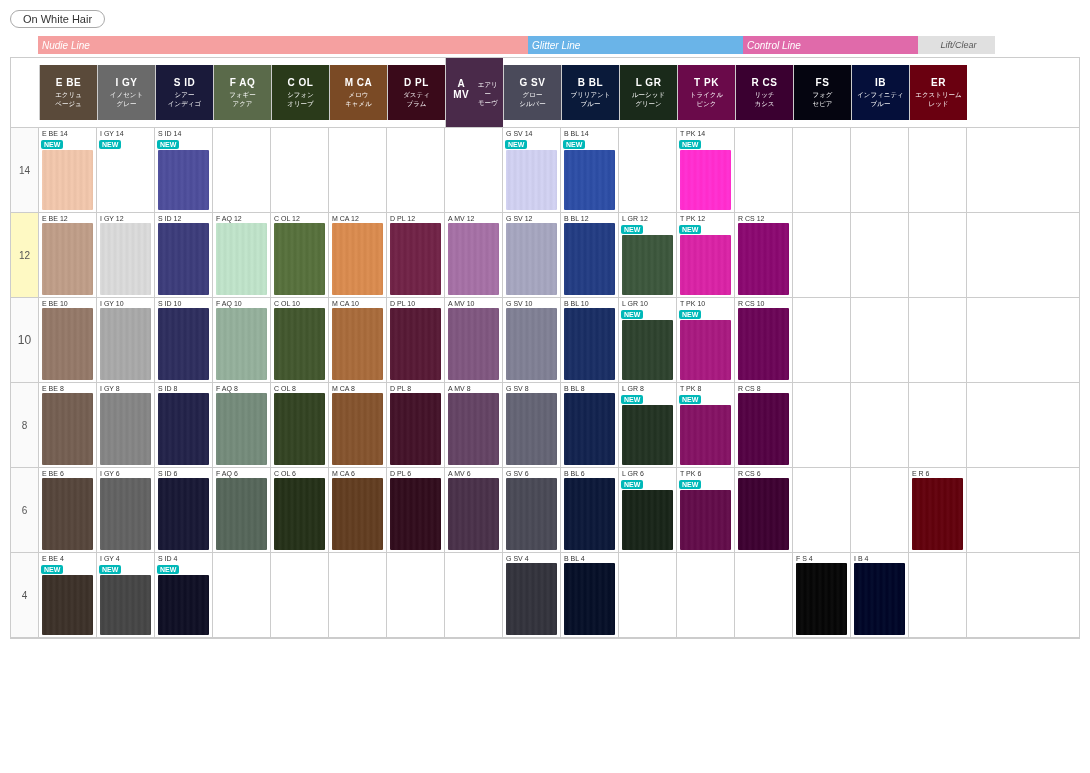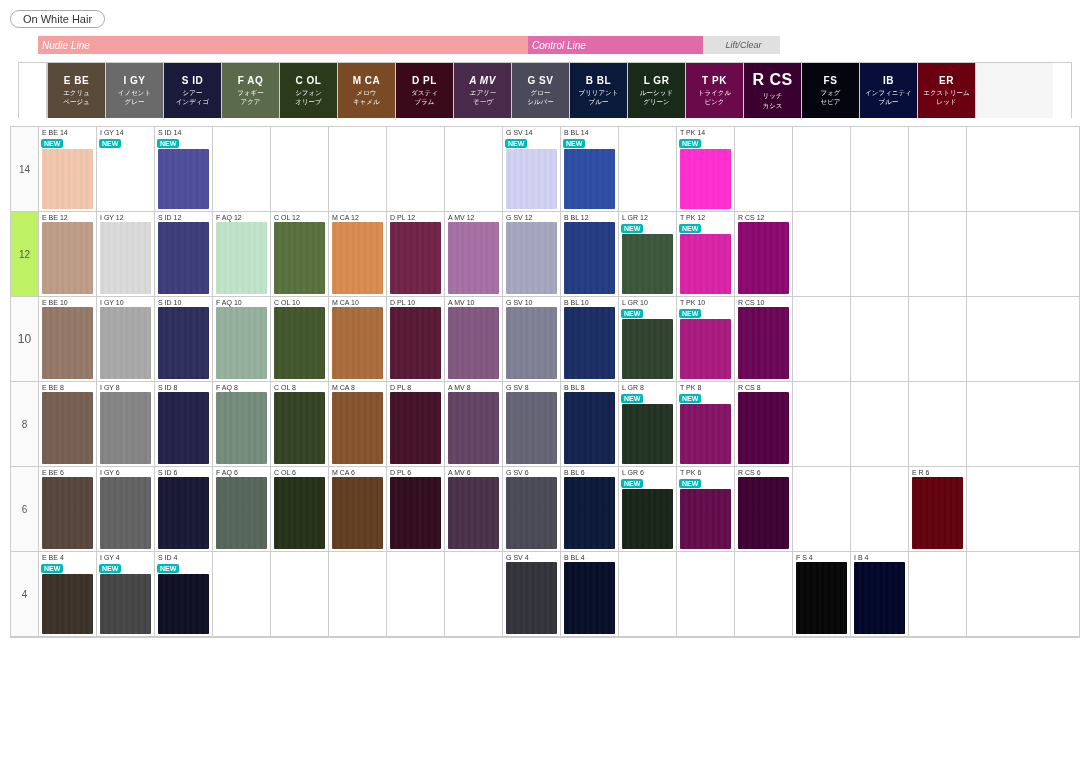--- a/index.html
+++ b/index.html
@@ -39,30 +39,33 @@
   
   <div class="top-badge">
     <span>On White Hair</span>
   </div>
 
   
   <div style="display:flex; margin-left:28px; margin-bottom:3px;">
     <div class="line-label nudie-label" style="width:464px;">
       <span>Nudie Line</span>
     </div>
+    <div class="line-label glitter-label" style="width:177px;">
+      <span>Glitter Line</span>
+    </div>
     <div class="line-label control-label" style="width:176px;text-align:center;">
       <span>Control Line</span>
     </div>
     <div class="line-label" style="width:77px; background:#e0e0e0; color:#555; font-size:9px; justify-content:center;">
       <span>Lift/Clear</span>
     </div>
   </div>
 
   
-  <div id="color-headers" style="display:flex; border:1px solid #ccc; border-bottom:none; margin:8px;">
+  <div id="color-headers" style="display:flex; border:1px solid #ccc; border-bottom:none; margin:0;align-items:center;">
     <div style="flex:0 0 28px; border-right:1px solid #ccc;"></div>
 
   <div style="flex: 0 0 58px; border-left: 1px solid rgb(204, 204, 204); background: rgb(90, 74, 58); color: rgb(255, 255, 255); padding: 3px 2px; text-align: center; min-height: 55px; display: flex; flex-direction: column; justify-content: center;">
         <div style="font-size:10px;font-weight:bold;letter-spacing:0.5px;">E BE</div>
         <div style="font-size:6.5px;margin-top:2px;line-height:1.4;">エクリュ<br>ベージュ</div>
       </div>
       <div style="flex: 0 0 58px; border-left: 1px solid rgb(204, 204, 204); background: rgb(106, 106, 106); color: rgb(255, 255, 255); padding: 3px 2px; text-align: center; min-height: 55px; display: flex; flex-direction: column; justify-content: center;">
         <div style="font-size:10px;font-weight:bold;letter-spacing:0.5px;">I GY</div>
         <div style="font-size:6.5px;margin-top:2px;line-height:1.4;">イノセント<br>グレー</div>
       </div>
@@ -79,42 +82,42 @@
         <div style="font-size:6.5px;margin-top:2px;line-height:1.4;">シフォン<br>オリーブ</div>
       </div>
       <div style="flex: 0 0 58px; border-left: 1px solid rgb(204, 204, 204); background: rgb(122, 74, 37); color: rgb(255, 255, 255); padding: 3px 2px; text-align: center; min-height: 55px; display: flex; flex-direction: column; justify-content: center;">
         <div style="font-size:10px;font-weight:bold;letter-spacing:0.5px;">M CA</div>
         <div style="font-size:6.5px;margin-top:2px;line-height:1.4;">メロウ<br>キャメル</div>
       </div>
       <div style="flex: 0 0 58px; border-left: 1px solid rgb(204, 204, 204); background: rgb(58, 10, 26); color: rgb(255, 255, 255); padding: 3px 2px; text-align: center; min-height: 55px; display: flex; flex-direction: column; justify-content: center;">
         <div style="font-size:10px;font-weight:bold;letter-spacing:0.5px;">D PL</div>
         <div style="font-size:6.5px;margin-top:2px;line-height:1.4;">ダスティ<br>プラム</div>
       </div>
-      <div style="flex: 0 0 58px; border-left: 1px solid rgb(204, 204, 204); background: rgb(74, 42, 74); color: rgb(255, 255, 255); padding: 3px 2px; text-align: center; min-height: 55px; display: flex; flex-direction: column; justify-content: center; font-style: italic;">
+      <div style="flex: 0 0 58px; border-left: 1px solid rgb(204, 204, 204); background: rgb(74, 42, 74); color: rgb(255, 255, 255); padding: 20px 2px; text-align: center; min-height: 55px; display: flex; flex-direction: row; justify-content: center;">
         <div style="font-size:10px;font-weight:bold;letter-spacing:0.5px;">A MV</div>
         <div style="font-size:6.5px;margin-top:2px;line-height:1.4;">エアリー<br>モーヴ</div>
       </div>
       <div style="flex: 0 0 58px; border-left: 1px solid rgb(204, 204, 204); background: rgb(74, 74, 90); color: rgb(255, 255, 255); padding: 3px 2px; text-align: center; min-height: 55px; display: flex; flex-direction: column; justify-content: center;">
         <div style="font-size:10px;font-weight:bold;letter-spacing:0.5px;">G SV</div>
         <div style="font-size:6.5px;margin-top:2px;line-height:1.4;">グロー<br>シルバー</div>
       </div>
       <div style="flex: 0 0 58px; border-left: 1px solid rgb(204, 204, 204); background: rgb(10, 26, 58); color: rgb(255, 255, 255); padding: 3px 2px; text-align: center; min-height: 55px; display: flex; flex-direction: column; justify-content: center;">
         <div style="font-size:10px;font-weight:bold;letter-spacing:0.5px;">B BL</div>
         <div style="font-size:6.5px;margin-top:2px;line-height:1.4;">ブリリアント<br>ブルー</div>
       </div>
       <div style="flex: 0 0 58px; border-left: 1px solid rgb(204, 204, 204); background: rgb(26, 42, 26); color: rgb(255, 255, 255); padding: 3px 2px; text-align: center; min-height: 55px; display: flex; flex-direction: column; justify-content: center;">
         <div style="font-size:10px;font-weight:bold;letter-spacing:0.5px;">L GR</div>
         <div style="font-size:6.5px;margin-top:2px;line-height:1.4;">ルーシッド<br>グリーン</div>
       </div>
       <div style="flex: 0 0 58px; border-left: 1px solid rgb(204, 204, 204); background: rgb(106, 10, 74); color: rgb(255, 255, 255); padding: 3px 2px; text-align: center; min-height: 55px; display: flex; flex-direction: column; justify-content: center;">
         <div style="font-size:10px;font-weight:bold;letter-spacing:0.5px;">T PK</div>
         <div style="font-size:6.5px;margin-top:2px;line-height:1.4;">トライクル<br>ピンク</div>
       </div>
       <div style="flex: 0 0 58px; border-left: 1px solid rgb(204, 204, 204); background: rgb(58, 0, 48); color: rgb(255, 255, 255); padding: 3px 2px; text-align: center; min-height: 55px; display: flex; flex-direction: column; justify-content: center;">
-        <div style="font-size:16px;font-weight:bold;letter-spacing:0.5px;">R CS</div>
+        <div style="font-size:10px;font-weight:bold;letter-spacing:0.5px;">R CS</div>
         <div style="font-size:6.5px;margin-top:2px;line-height:1.4;">リッチ<br>カシス</div>
       </div>
       <div style="flex: 0 0 58px; border-left: 1px solid rgb(204, 204, 204); background: rgb(5, 5, 16); color: rgb(255, 255, 255); padding: 3px 2px; text-align: center; min-height: 55px; display: flex; flex-direction: column; justify-content: center;">
         <div style="font-size:10px;font-weight:bold;letter-spacing:0.5px;">FS</div>
         <div style="font-size:6.5px;margin-top:2px;line-height:1.4;">フォグ<br>セピア</div>
       </div>
       <div style="flex: 0 0 58px; border-left: 1px solid rgb(204, 204, 204); background: rgb(5, 15, 58); color: rgb(255, 255, 255); padding: 3px 2px; text-align: center; min-height: 55px; display: flex; flex-direction: column; justify-content: center;">
         <div style="font-size:10px;font-weight:bold;letter-spacing:0.5px;">IB</div>
         <div style="font-size:6.5px;margin-top:2px;line-height:1.4;">インフィニティ<br>ブルー</div>
       </div>
@@ -165,21 +168,21 @@
           <div style="font-size: 7px; color: rgb(51, 51, 51); margin-bottom: 1px; white-space: nowrap;">T PK 14</div>
           <div style="display: inline-block; background: rgb(0, 184, 184); color: rgb(255, 255, 255); font-size: 7px; font-weight: bold; padding: 1px 3px; border-radius: 2px; position: absolute; top: 12px; left: 2px; z-index: 2;">NEW</div>
           <div style="flex: 1 1 0%; min-height: 55px; background: repeating-linear-gradient(90deg, rgb(255, 52, 212) 0px, rgb(255, 42, 202) 3px, rgb(255, 52, 212) 6px); border-radius: 1px; margin-top: 12px;"></div>
         </div>
         <div style="flex: 0 0 58px; border-right: 1px solid rgb(204, 204, 204); padding: 2px 3px; position: relative; display: flex; flex-direction: column;"></div>
         <div style="flex: 0 0 58px; border-right: 1px solid rgb(204, 204, 204); padding: 2px 3px; position: relative; display: flex; flex-direction: column;"></div>
         <div style="flex: 0 0 58px; border-right: 1px solid rgb(204, 204, 204); padding: 2px 3px; position: relative; display: flex; flex-direction: column;"></div>
         <div style="flex: 0 0 58px; border-right: 1px solid rgb(204, 204, 204); padding: 2px 3px; position: relative; display: flex; flex-direction: column;"></div>
       </div>
       <div style="display: flex; border-bottom: 1px solid rgb(204, 204, 204); min-height: 85px;">
-        <div style="flex: 0 0 28px; display: flex; align-items: center; justify-content: center; font-size: 10px; color: rgb(85, 85, 85); border-right: 1px solid rgb(204, 204, 204); background: #bef264;">12</div>
+        <div style="flex: 0 0 28px; display: flex; align-items: center; justify-content: center; font-size: 10px; color: rgb(85, 85, 85); border-right: 1px solid rgb(204, 204, 204); background: #fef9c3;">12</div>
         <div style="flex: 0 0 58px; border-right: 1px solid rgb(204, 204, 204); padding: 2px 3px; position: relative; display: flex; flex-direction: column;">
           <div style="font-size: 7px; color: rgb(51, 51, 51); margin-bottom: 1px; white-space: nowrap;">E BE 12</div>
           <div style="flex: 1 1 0%; min-height: 55px; background: repeating-linear-gradient(90deg, rgb(195, 162, 141) 0px, rgb(185, 152, 131) 3px, rgb(195, 162, 141) 6px); border-radius: 1px; margin-top: 0px;"></div>
         </div>
         <div style="flex: 0 0 58px; border-right: 1px solid rgb(204, 204, 204); padding: 2px 3px; position: relative; display: flex; flex-direction: column;">
           <div style="font-size: 7px; color: rgb(51, 51, 51); margin-bottom: 1px; white-space: nowrap;">I GY 12</div>
           <div style="flex: 1 1 0%; min-height: 55px; background: repeating-linear-gradient(90deg, rgb(221, 221, 221) 0px, rgb(211, 211, 211) 3px, rgb(221, 221, 221) 6px); border-radius: 1px; margin-top: 0px;"></div>
         </div>
         <div style="flex: 0 0 58px; border-right: 1px solid rgb(204, 204, 204); padding: 2px 3px; position: relative; display: flex; flex-direction: column;">
           <div style="font-size: 7px; color: rgb(51, 51, 51); margin-bottom: 1px; white-space: nowrap;">S ID 12</div>

